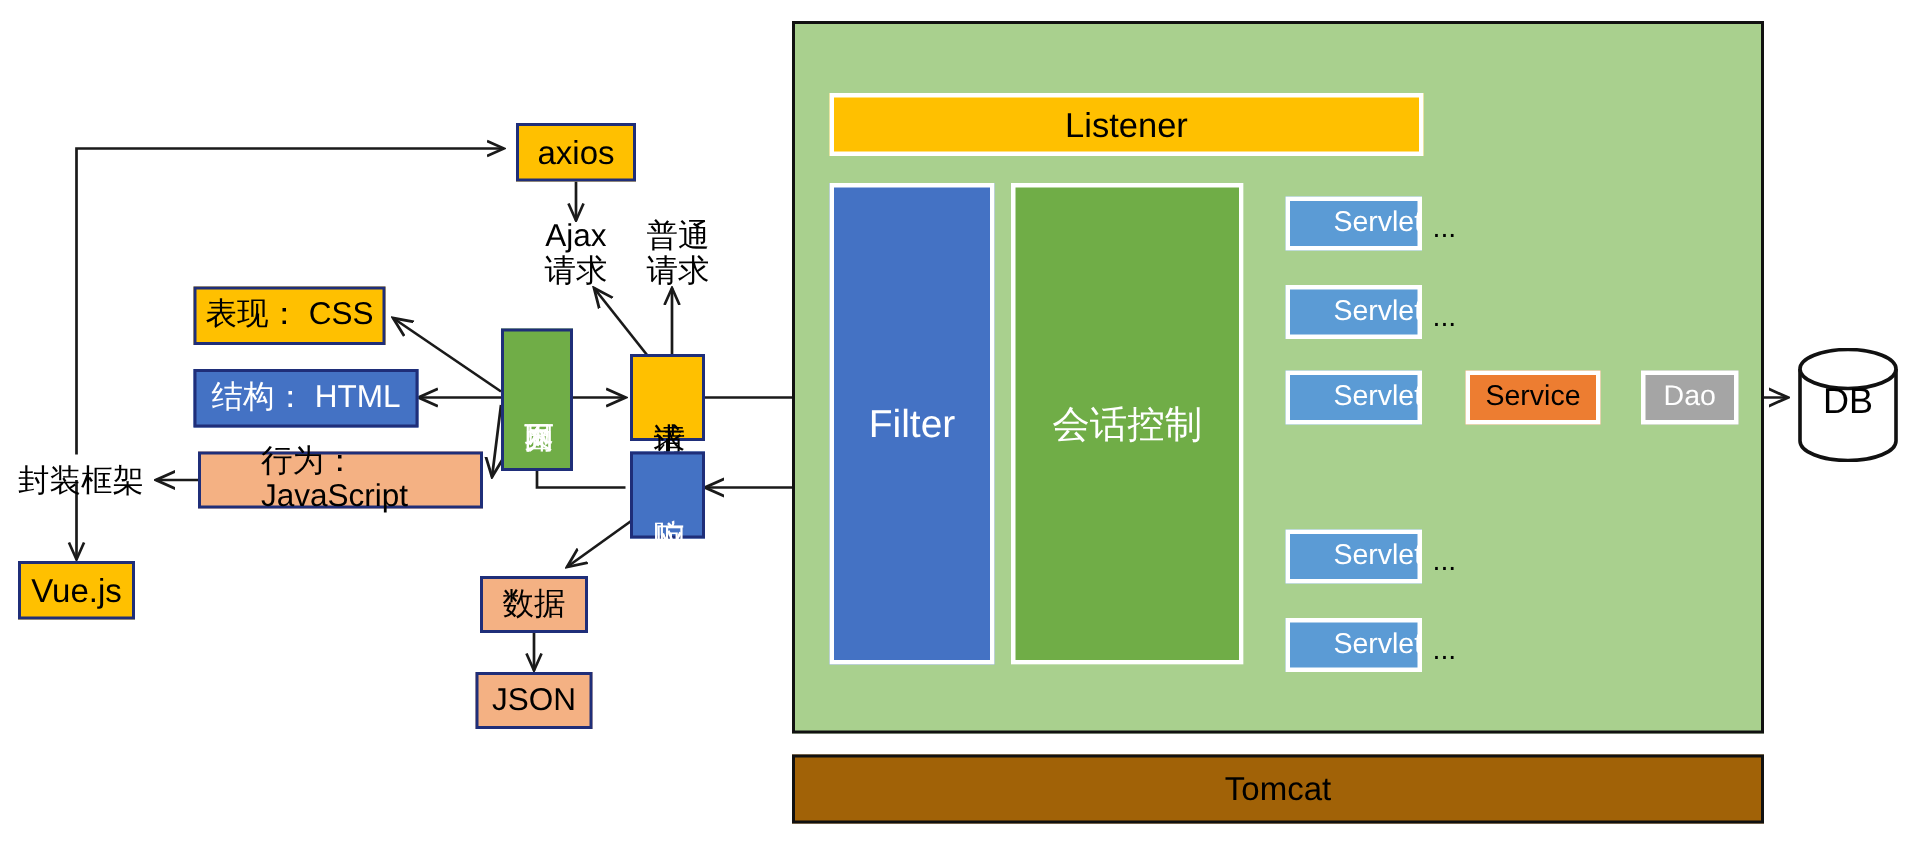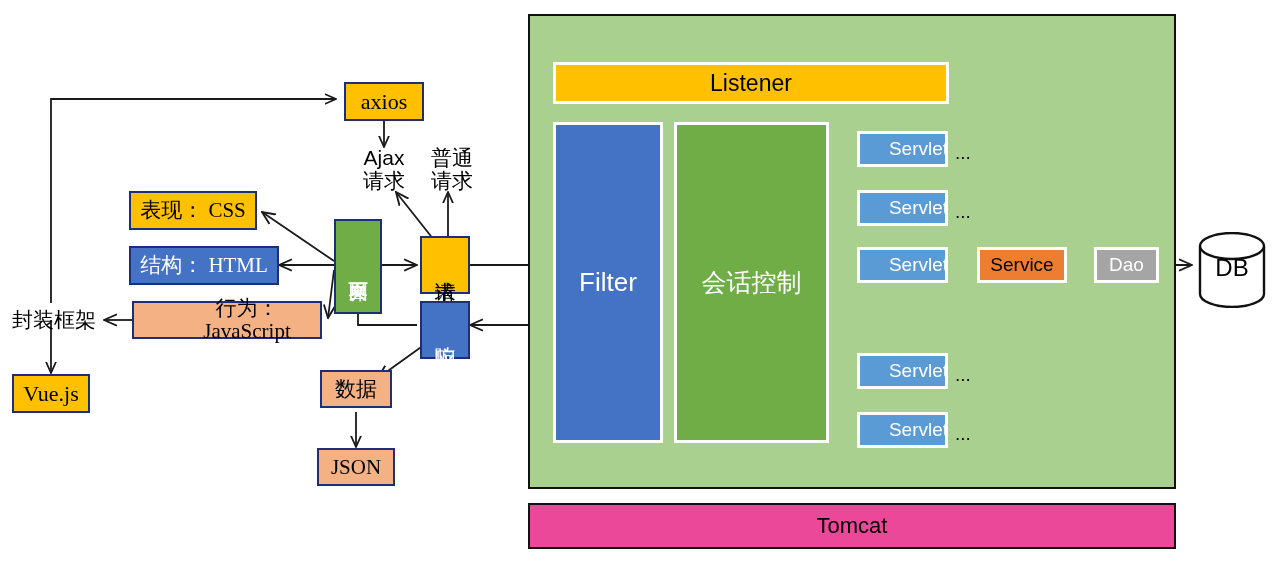--- a/index.html
+++ b/index.html
@@ -13,24 +13,23 @@
     width: 1272px;
     height: 571px;
     background: #ffffff;
     overflow: hidden;
   }
   .box {
     position: absolute;
     display: flex;
     align-items: center;
     justify-content: center;
-    text-align: center;
+    text-align: left;
     line-height: 1.08;
     white-space: pre-line;
-    font-family: Liberation Serif, serif;
   }
 
   
   .b-gold {
     background: #FFC000;
     border: 2px solid #1F2E79;
     color: #000000;
   }
   .b-blue {
     background: #4472C4;
@@ -127,21 +126,21 @@
     width: 65px; height: 36px;
     background: #A5A5A5;
     border: 3px solid #ffffff;
     display: flex; align-items: center; justify-content: center;
     color: #ffffff; font-size: 19px;
   }
   #tomcat {
     position: absolute;
     left: 528px; top: 503px;
     width: 648px; height: 46px;
-    background: #ec4899;
+    background: #a16207;
     border: 2px solid #111111;
     display: flex; align-items: center; justify-content: center;
     color: #000000; font-size: 22px;
   }
   #db-wrap {
     position: absolute;
     left: 1196px; top: 232px;
     width: 72px; height: 76px;
   }
   #db-label {
@@ -250,21 +249,21 @@
   <div class="box b-gold" style="left:420px; top:236px; width:50px; height:58px; font-size:21px;
               writing-mode:vertical-rl; text-orientation:upright;">
     <span>请求</span>
   </div>
 
   <div class="box b-blue" style="left:420px; top:301px; width:50px; height:58px; font-size:21px;
               writing-mode:vertical-rl; text-orientation:upright;">
     <span>响应</span>
   </div>
 
-  <div class="box b-salmon" style="left:320px; top:370px; width:72px; height:38px; font-size:21px;">
+  <div class="box b-salmon" style="left:320px; top:384px; width:72px; height:38px; font-size:21px;">
     <span>数据</span>
   </div>
 
   <div class="box b-salmon" style="left:317px; top:448px; width:78px; height:38px; font-size:21px;">
     <span>JSON</span>
   </div>
 
   <div class="plain-label" style="left:4px; top:306px; width:100px; font-size:21px; text-align:center;">封装框架</div>
 
   <div class="box b-gold" style="left:12px; top:374px; width:78px; height:39px; font-size:22px;">

